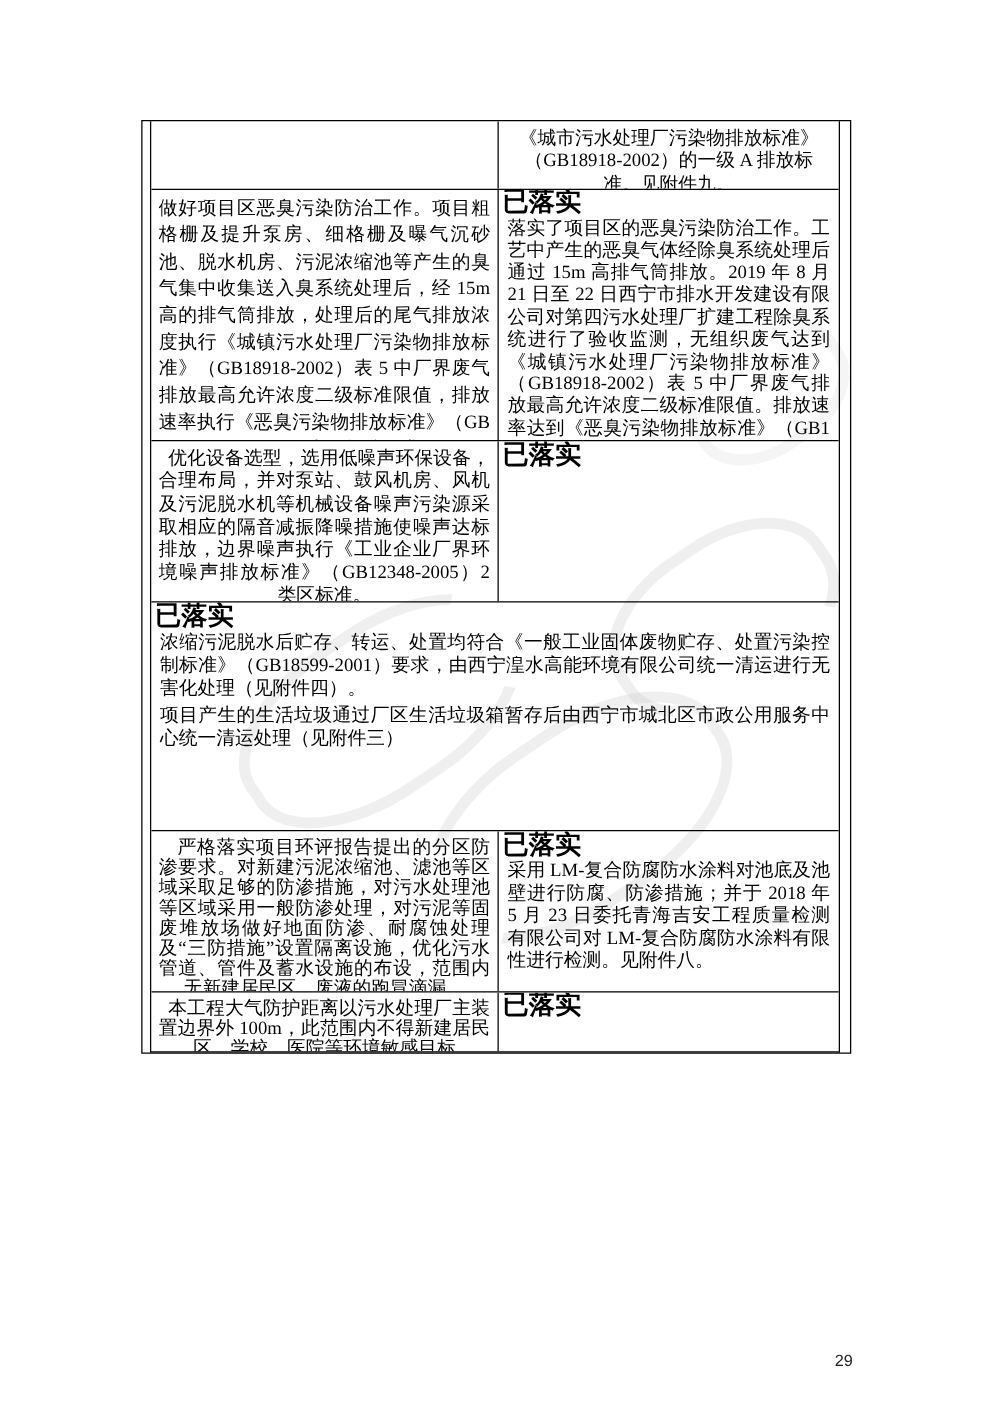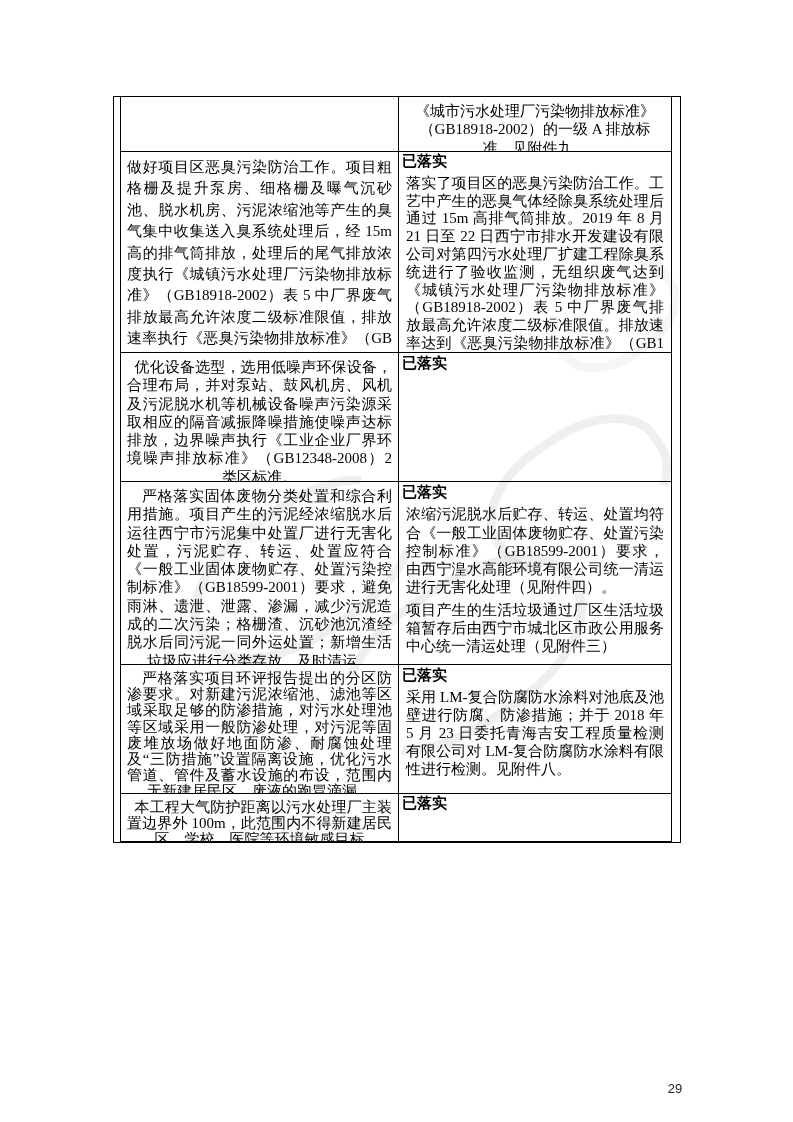--- a/index.html
+++ b/index.html
@@ -17,21 +17,21 @@
     display:flex;flex-direction:column;box-sizing:border-box;overflow:hidden;
   }
   .row{display:flex;flex:none;box-sizing:border-box;border-bottom:1px solid #000;overflow:hidden;}
   .row:last-child{border-bottom:none;}
   .cl{width:278px;flex:none;border-right:1px solid #000;box-sizing:border-box;
       padding:1px 2px;overflow:hidden;}
   .cr{flex:1;box-sizing:border-box;padding:1px 3px;overflow:hidden;}
   .cell-text{margin:4px;font-size:15px;text-align:justify;word-break:break-all;}
   .jc{text-align:justify;text-align-last:center;}
   .ctr{text-align:center;text-align-last:center;}
-  .status{font-weight:bold;font-size:15px;}
+  .status{font-weight:bold;font-size:21px;}
   .ind05{text-indent:0.5em;}
   .ind1{text-indent:1em;}
   .lh214{line-height:21.4px;}
   .lh183{line-height:18.3px;}
   .lh178{line-height:17.8px;}
   .lh162{line-height:16.2px;}
   .lh180{line-height:18px;}
   .r1{height:55px;} .r2{height:201px;} .r3{height:129px;}
   .r4{height:183px;} .r5{height:129px;} .r6{height:48px;}
   .page-number{
@@ -73,31 +73,28 @@
         <p class="cell-text jc lh214">做好项目区恶臭污染防治工作。项目粗格栅及提升泵房、细格栅及曝气沉砂池、脱水机房、污泥浓缩池等产生的臭气集中收集送入臭系统处理后，经 15m 高的排气筒排放，处理后的尾气排放浓度执行《城镇污水处理厂污染物排放标准》（GB18918-2002）表 5 中厂界废气排放最高允许浓度二级标准限值，排放速率执行《恶臭污染物排放标准》（GB14554--93）表 2 标准要求。</p>
       </div>
       <div class="cr">
         <div class="status lh178">已落实</div>
         <p class="cell-text lh178">落实了项目区的恶臭污染防治工作。工艺中产生的恶臭气体经除臭系统处理后通过 15m 高排气筒排放。2019 年 8 月 21 日至 22 日西宁市排水开发建设有限公司对第四污水处理厂扩建工程除臭系统进行了验收监测，无组织废气达到《城镇污水处理厂污染物排放标准》（GB18918-2002）表 5 中厂界废气排放最高允许浓度二级标准限值。排放速率达到《恶臭污染物排放标准》（GB14554--93）表 2 标准要求。见附件九。</p>
       </div>
     </div>
 
     <div class="row r3">
       <div class="cl">
-        <p class="cell-text jc lh183 ind05">优化设备选型，选用低噪声环保设备，合理布局，并对泵站、鼓风机房、风机及污泥脱水机等机械设备噪声污染源采取相应的隔音减振降噪措施使噪声达标排放，边界噪声执行《工业企业厂界环境噪声排放标准》（GB12348-2008）2 类区标准。</p>
+        <p class="cell-text jc lh183 ind05">优化设备选型，选用低噪声环保设备，合理布局，并对泵站、鼓风机房、风机及污泥脱水机等机械设备噪声污染源采取相应的隔音减振降噪措施使噪声达标排放，边界噪声执行《工业企业厂界环境噪声排放标准》（GB12348-2005）2 类区标准。</p>
       </div>
       <div class="cr">
         <div class="status lh183">已落实</div>
       </div>
     </div>
 
     <div class="row r4">
-      <div class="cl">
-        <p class="cell-text jc lh183 ind1">严格落实固体废物分类处置和综合利用措施。项目产生的污泥经浓缩脱水后运往西宁市污泥集中处置厂进行无害化处置，污泥贮存、转运、处置应符合《一般工业固体废物贮存、处置污染控制标准》（GB18599-2001）要求，避免雨淋、遗泄、泄露、渗漏，减少污泥造成的二次污染；格栅渣、沉砂池沉渣经脱水后同污泥一同外运处置；新增生活垃圾应进行分类存放，及时清运。</p>
-      </div>
       <div class="cr">
         <div class="status lh183">已落实</div>
         <p class="cell-text lh183">浓缩污泥脱水后贮存、转运、处置均符合《一般工业固体废物贮存、处置污染控制标准》（GB18599-2001）要求，由西宁湟水高能环境有限公司统一清运进行无害化处理（见附件四）。</p>
         <p class="cell-text lh183">项目产生的生活垃圾通过厂区生活垃圾箱暂存后由西宁市城北区市政公用服务中心统一清运处理（见附件三）</p>
       </div>
     </div>
 
     <div class="row r5">
       <div class="cl">
         <p class="cell-text jc lh162 ind1">严格落实项目环评报告提出的分区防渗要求。对新建污泥浓缩池、滤池等区域采取足够的防渗措施，对污水处理池等区域采用一般防渗处理，对污泥等固废堆放场做好地面防渗、耐腐蚀处理及“三防措施”设置隔离设施，优化污水管道、管件及蓄水设施的布设，范围内无新建居民区、废液的跑冒滴漏。</p>

